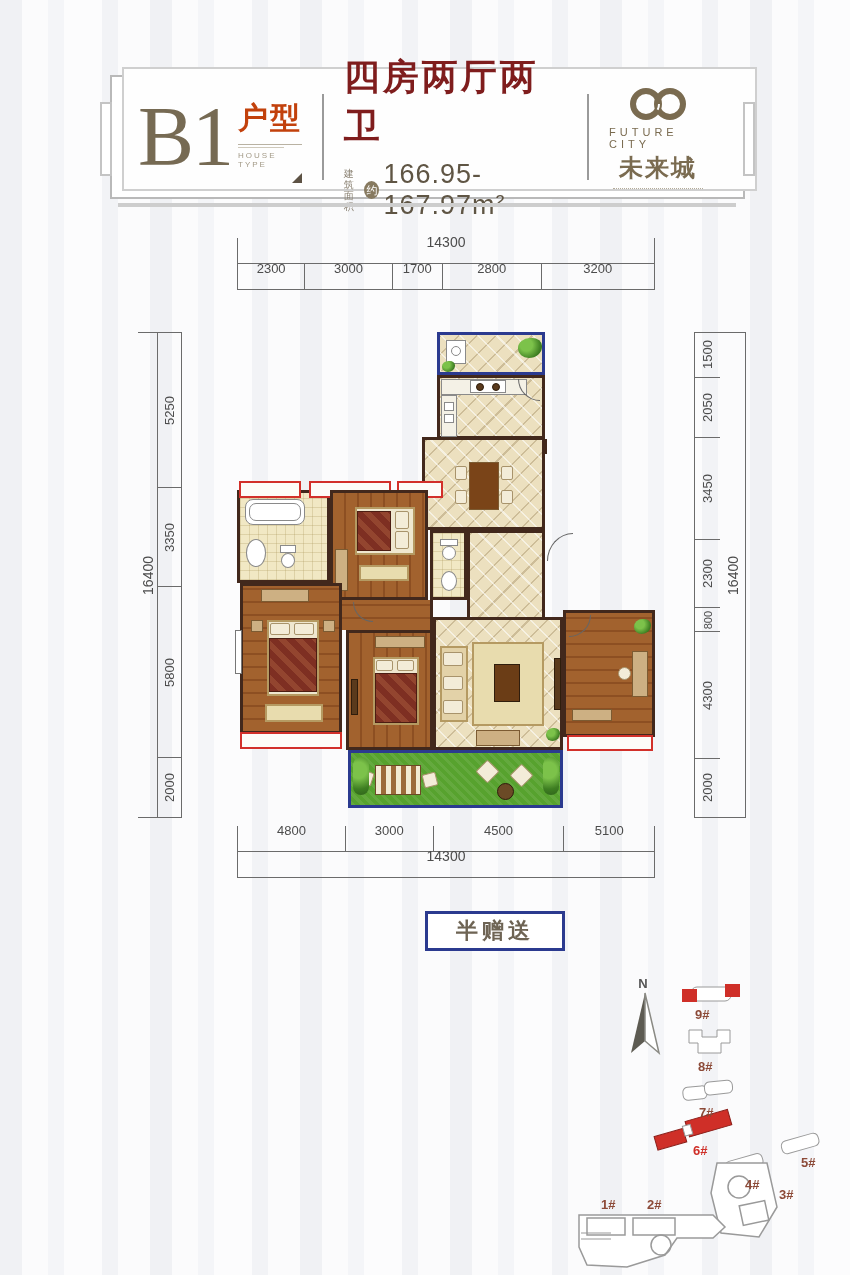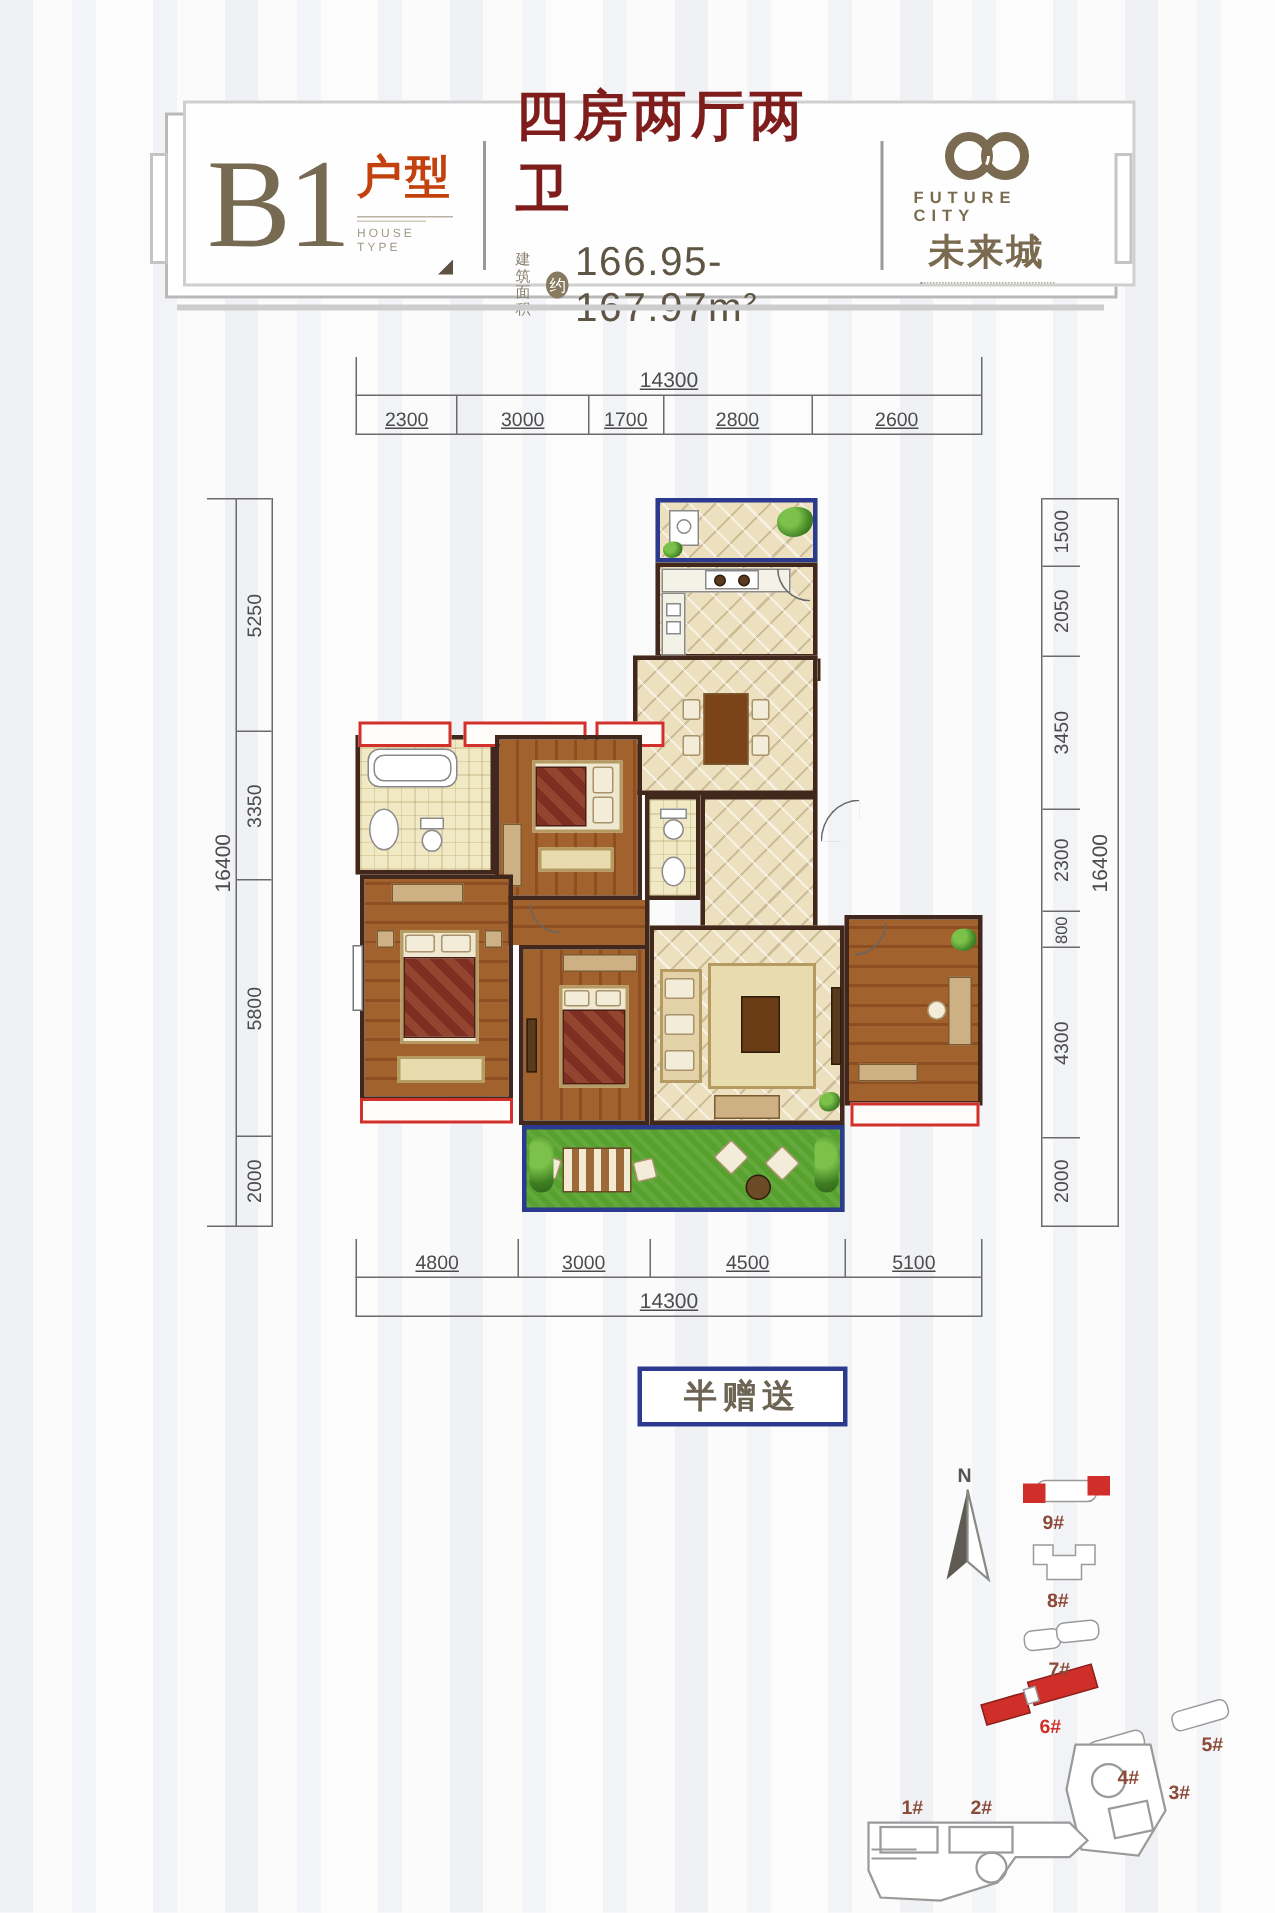--- a/index.html
+++ b/index.html
@@ -34,29 +34,29 @@
     align-self:flex-end; margin-top:4px; }
   .hdiv { width:2px; height:86px; background:#9a9a9a; margin:0 20px; }
   .hmid { display:flex; flex-direction:column; justify-content:center; }
   .rooms { font-size:36px; font-weight:bold; color:#7f1d1d; letter-spacing:3px; }
   .arearow { display:flex; align-items:center; margin-top:8px; }
   .arealbl { display:flex; flex-direction:column; font-size:10px; color:#8a8172; line-height:1.1; margin-right:4px; }
   .areacircle { width:18px; height:18px; border-radius:50%; background:#877a60; color:#fff;
     font-size:11px; display:flex; align-items:center; justify-content:center; margin-right:4px; }
   .areaval { font-size:27px; color:#5f5544; letter-spacing:1px; }
   .hlogo { margin-left:auto; display:flex; flex-direction:column; align-items:center; padding-right:10px; }
-  .hlogo .en { font-size:11px; letter-spacing:4px; color:#7a6b50; margin-top:4px;font-weight:bold; }
+  .hlogo .en { font-size:11px; letter-spacing:4px; color:#7a6b50; margin-top:4px; }
   .hlogo .cn { font-size:24px; font-weight:bold; color:#7a6b50; letter-spacing:2px; margin-top:2px; }
   .hlogo .tag { width:90px; border-bottom:1px dotted #b3ab99; margin-top:4px; }
 
   
   .dimh { position:absolute; left:237px; width:418px; font-size:13px; color:#4c4c4c; }
   .dimh .row { display:flex; height:26px; border-right:1px solid #6b6b6b; }
   .dimh .cell { flex-basis:0; border-left:1px solid #6b6b6b; border-bottom:1px solid #6b6b6b;
-    display:flex; align-items:flex-end; justify-content:center; padding-bottom:2px;text-decoration:underline; }
+    display:flex; align-items:flex-end; justify-content:center; padding-bottom:13px; }
   .dimh .cell.total { font-size:14px; }
   .dimv { position:absolute; top:332px; height:486px; display:flex; font-size:13px; color:#4c4c4c; }
   .vcol { display:flex; flex-direction:column; }
   .vcol .vseg { flex-basis:0; border-top:1px solid #6b6b6b; display:flex; align-items:center; justify-content:center; }
   .vtext { writing-mode:vertical-rl; transform:rotate(180deg); }
   .vline-r { border-right:1px solid #6b6b6b; }
   .vline-l { border-left:1px solid #6b6b6b; }
   .vcapped { border-top:1px solid #6b6b6b; border-bottom:1px solid #6b6b6b; }
 
   
@@ -147,21 +147,21 @@
 
   <div class="dimh" style="top:238px;">
     <div class="row">
       <div class="cell total" style="flex-grow:1">14300</div>
     </div>
     <div class="row">
       <div class="cell" style="flex-grow:2300">2300</div>
       <div class="cell" style="flex-grow:3000">3000</div>
       <div class="cell" style="flex-grow:1700">1700</div>
       <div class="cell" style="flex-grow:3400">2800</div>
-      <div class="cell" style="flex-grow:3900">2600</div>
+      <div class="cell" style="flex-grow:3900">3200</div>
     </div>
   </div>
 
   <div class="dimh" style="top:826px;">
     <div class="row">
       <div class="cell" style="flex-grow:3700">4800</div>
       <div class="cell" style="flex-grow:3000">3000</div>
       <div class="cell" style="flex-grow:4500">4500</div>
       <div class="cell" style="flex-grow:3100">5100</div>
     </div>

